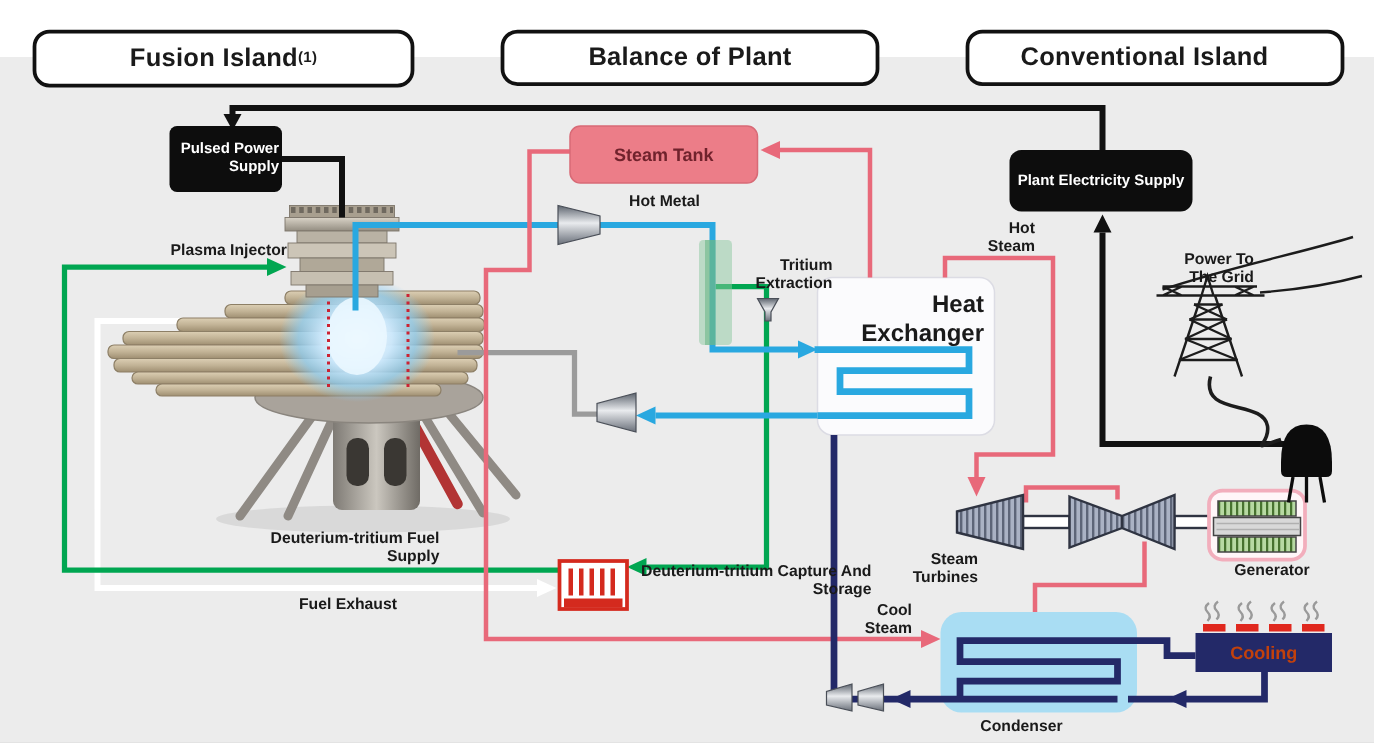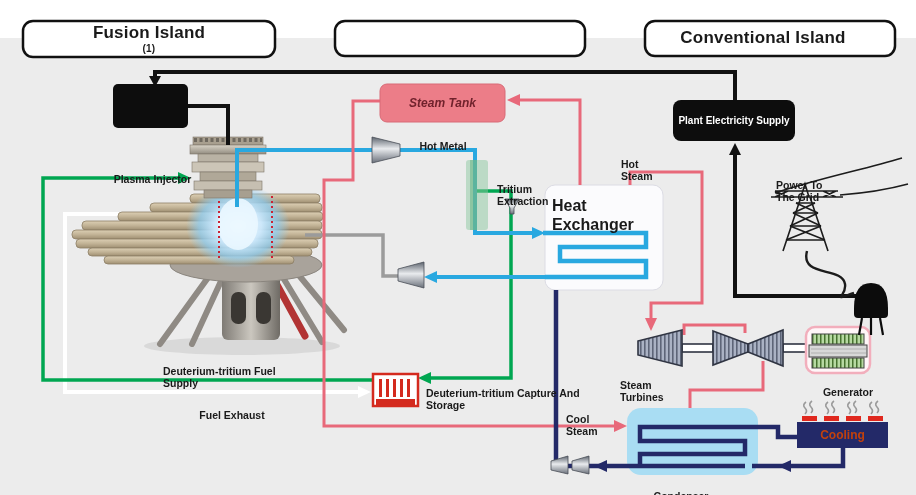--- a/index.html
+++ b/index.html
@@ -5,27 +5,27 @@
   html,body{margin:0;padding:0;background:#dcdcdc;}
   #stage{
     position:relative;width:916px;height:495px;overflow:hidden;
     background:#ececec;
     font-family:"Liberation Sans","DejaVu Sans",sans-serif;
     color:#1a1a1a;
   }
   #topstrip{position:absolute;left:0;top:0;width:916px;height:38px;background:#ffffff;}
   svg{position:absolute;left:0;top:0;z-index:1;}
   .lbl{position:absolute;z-index:3;display:flex;align-items:center;justify-content:center;
-       text-align:left;font-weight:700;line-height:1.18;flex-direction:column;}
+       text-align:right;font-weight:700;line-height:1.18;}
   .hdr{font-size:17px;letter-spacing:.2px;}
   .hdr sup{font-size:10px;font-weight:700;}
-  .flow{font-size:10.5px;margin-top:12px;}
+  .flow{font-size:10.5px;}
   .node-sm{font-size:10px;color:#ffffff;}
   .pes{font-size:10px;color:#ffffff;white-space:nowrap;}
-  .tank{font-size:12px;color:#70222c;font-style:italic;}
+  .tank{font-size:12px;color:#70222c;}
   .he{font-size:16px;align-items:flex-start;padding-top:7px;}
   .cooling{font-size:12px;color:#c2410c;}
 </style>
 </head>
 <body>
 
 <div id="stage">
   <div id="topstrip"></div>
 
   <svg width="916" height="495" viewBox="0 0 916 495">
@@ -242,32 +242,34 @@
 
     <rect x="23" y="21" width="252" height="36" rx="10" fill="#ffffff" stroke="#111111" stroke-width="2.5"></rect>
     <rect x="335" y="21" width="250" height="35" rx="10" fill="#ffffff" stroke="#111111" stroke-width="2.5"></rect>
     <rect x="645" y="21" width="250" height="35" rx="10" fill="#ffffff" stroke="#111111" stroke-width="2.5"></rect>
   </svg>
 
   <div class="lbl hdr" style="left:23px;top:21px;width:252px;height:36px">
     <span>Fusion Island</span>
       <sup>(1)</sup>
   </div>
+  <div class="lbl hdr" style="left:335px;top:21px;width:250px;height:35px">Balance of Plant</div>
   <div class="lbl hdr" style="left:645px;top:21px;width:236px;height:35px">Conventional Island</div>
 
+  <div class="lbl node-sm" style="left:115px;top:84px;width:71px;height:44px">Pulsed Power Supply</div>
   <div class="lbl tank" style="left:380px;top:84px;width:125px;height:38px">Steam Tank</div>
   <div class="lbl he" style="left:552px;top:188px;width:104px;height:42px">Heat Exchanger</div>
   <div class="lbl pes" style="left:673px;top:100px;width:122px;height:41px">Plant Electricity Supply</div>
   <div class="lbl cooling" style="left:797px;top:422px;width:91px;height:26px">Cooling</div>
-  <div class="lbl flow" style="left:620px;top:364px;width:60px;height:30px">Steam Turbines</div>
+  <div class="lbl flow" style="left:592px;top:364px;width:60px;height:30px">Steam Turbines</div>
   <div class="lbl flow" style="left:817px;top:373px;width:62px;height:14px">Generator</div>
   <div class="lbl flow" style="left:648px;top:477px;width:66px;height:14px">Condenser</div>
   <div class="lbl flow" style="left:426px;top:372px;width:155px;height:30px">Deuterium-tritium Capture And Storage</div>
 
   <div class="lbl flow" style="left:95px;top:159px;width:115px;height:16px">Plasma Injector</div>
   <div class="lbl flow" style="left:419px;top:120px;width:48px;height:28px">Hot Metal</div>
   <div class="lbl flow" style="left:497px;top:168px;width:58px;height:30px">Tritium Extraction</div>
-  <div class="lbl flow" style="left:621px;top:143px;width:42px;height:30px">Hot Steam</div>
+  <div class="lbl flow" style="left:648px;top:143px;width:42px;height:30px">Hot Steam</div>
   <div class="lbl flow" style="left:566px;top:398px;width:42px;height:30px">Cool Steam</div>
   <div class="lbl flow" style="left:163px;top:351px;width:130px;height:28px">Deuterium-tritium Fuel Supply</div>
   <div class="lbl flow" style="left:196px;top:396px;width:72px;height:14px">Fuel Exhaust</div>
   <div class="lbl flow" style="left:776px;top:164px;width:60px;height:30px">Power To The Grid</div>
 </div>
 
 </body></html>

